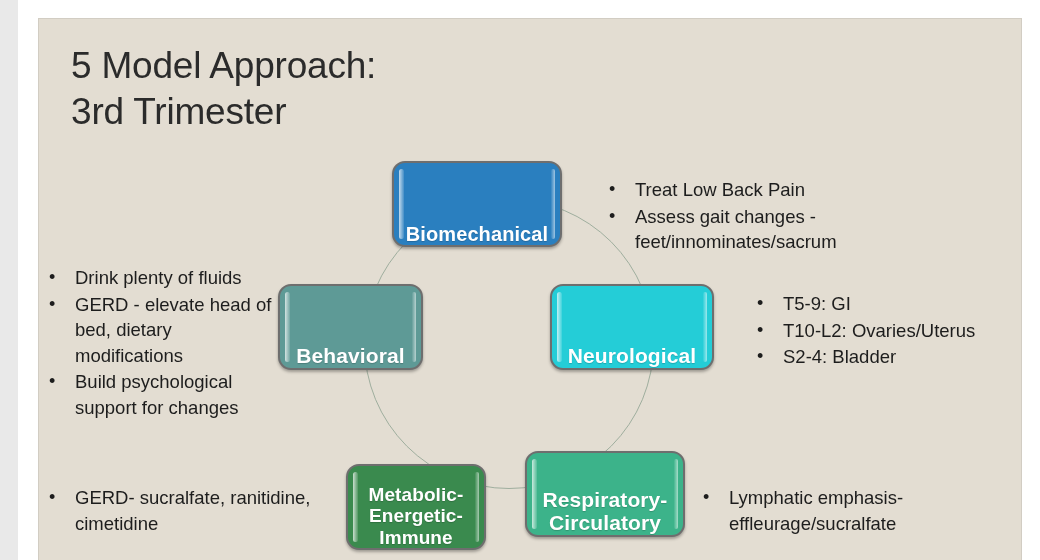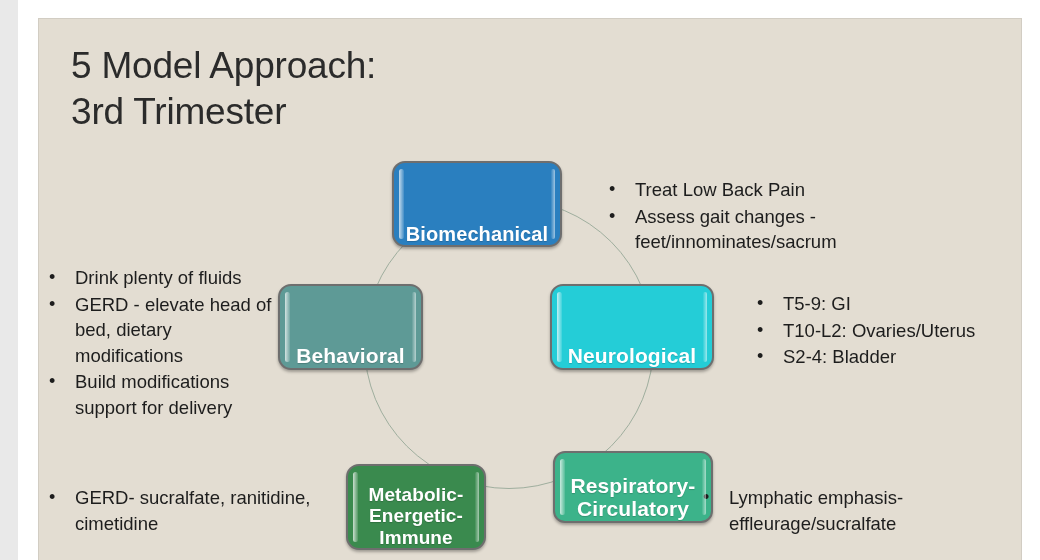--- a/index.html
+++ b/index.html
@@ -128,21 +128,21 @@
   #node-neurological {
     left: 511px; top: 265px; width: 164px; height: 86px; font-size: 21px;
   }
   #node-behavioral {
     left: 239px; top: 265px; width: 145px; height: 86px; font-size: 21px;
   }
   #node-metabolic {
     left: 307px; top: 445px; width: 140px; height: 86px; font-size: 19px;
   }
   #node-respiratory {
-    left: 514px; top: 432px; width: 160px; height: 72px; font-size: 21px; border-radius: 12px;
+    left: 486px; top: 432px; width: 160px; height: 86px; font-size: 21px;
   }
 
   
   .callout {
     position: absolute;
     color: #1d1d1d;
     font-size: 18.5px;
     line-height: 1.38;
   }
   .callout ul {
@@ -220,21 +220,21 @@
             <li><span class="bullet-dot">•</span><span>T5-9: GI</span></li>
             <li><span class="bullet-dot">•</span><span>T10-L2: Ovaries/Uterus</span></li>
             <li><span class="bullet-dot">•</span><span>S2-4: Bladder</span></li>
           </ul>
       </div>
 
       <div class="callout" id="callout-behavioral">
         <ul>
             <li><span class="bullet-dot">•</span><span>Drink plenty of fluids</span></li>
             <li><span class="bullet-dot">•</span><span>GERD - elevate head of bed, dietary modifications</span></li>
-            <li><span class="bullet-dot">•</span><span>Build modifications support for delivery</span></li>
+            <li><span class="bullet-dot">•</span><span>Build psychological support for changes</span></li>
           </ul>
       </div>
 
       <div class="callout" id="callout-metabolic">
         <ul>
             <li><span class="bullet-dot">•</span><span> GERD- sucralfate, ranitidine, cimetidine</span></li>
           </ul>
       </div>
 
       <div class="callout" id="callout-respiratory">

